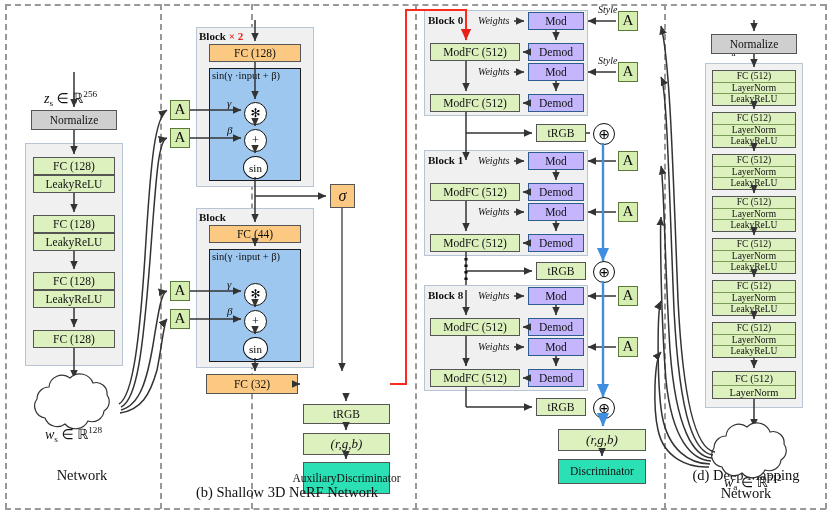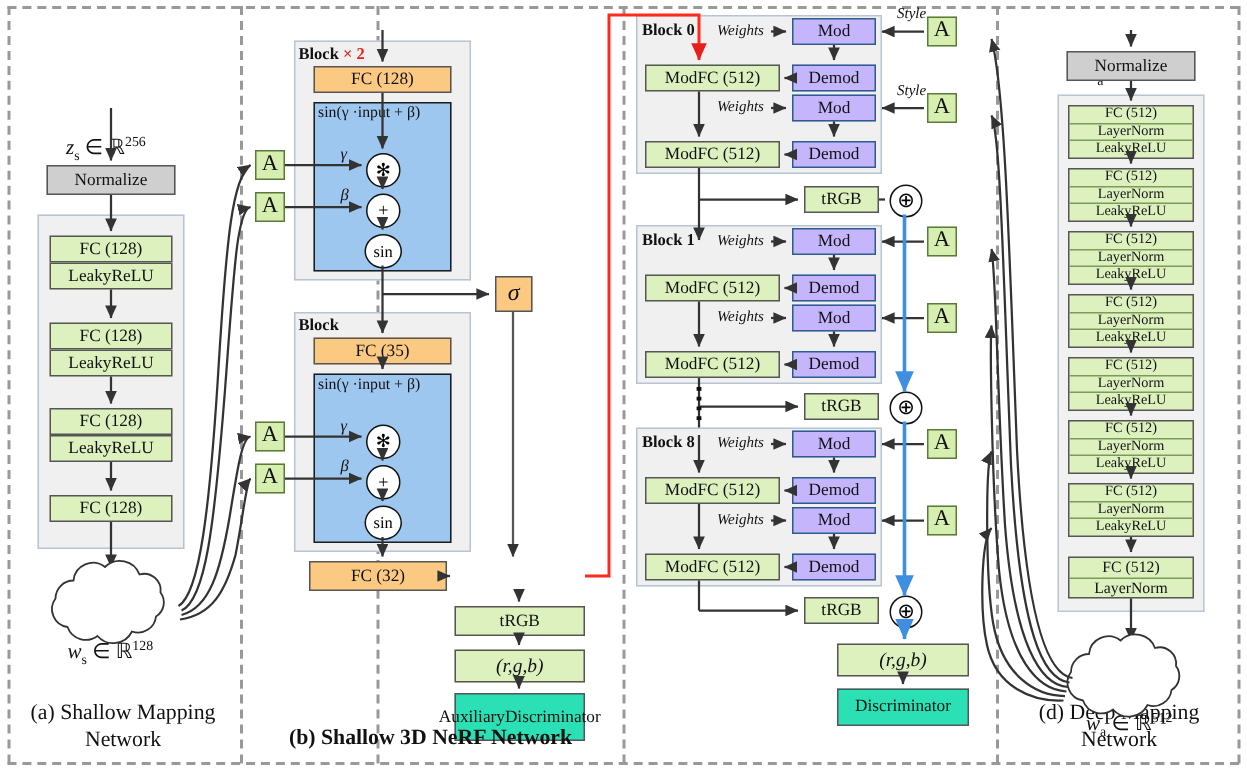--- a/index.html
+++ b/index.html
@@ -63,63 +63,62 @@
   <div class="box green" style="left:33px;top:233px;width:82px;height:18px;">LeakyReLU</div>
 
   <div class="box green" style="left:33px;top:272px;width:82px;height:18px;">FC (128)</div>
   <div class="box green" style="left:33px;top:290px;width:82px;height:18px;">LeakyReLU</div>
 
   <div class="box green" style="left:33px;top:330px;width:82px;height:18px;">FC (128)</div>
 
   <div class="mathtxt" style="left:45px;top:389px;font-size:14px;"><i>w</i><span class="sub">s</span><span> ∈ ℝ</span><sup>128</sup></div>
 
   <div class="caption" style="left:6px;top:466px;width:152px;">
-    <div>(a)  Shallow Mapping</div>
     <div>Network</div>
   </div>
 
   <div class="mathtxt" style="left:227px;top:3px;font-size:13px;">(x, y, z)</div>
 
   <div class="groupbox" style="left:196px;top:27px;width:118px;height:160px;"></div>
   <div class="lbl b" style="left:199px;top:30px;"><span>Block</span> <span class="red">× 2</span></div>
   <div class="box orange" style="left:209px;top:44px;width:92px;height:18px;">FC (128)</div>
   <div class="blueregion" style="left:209px;top:68px;width:92px;height:113px;"></div>
   <div class="lbl" style="left:212px;top:70px;font-size:10.5px;">sin(γ ·input + β)</div>
   <div class="circ" style="left:244px;top:102px;width:21px;height:21px;">✻</div>
   <div class="circ" style="left:244px;top:129px;width:21px;height:21px;">+</div>
   <div class="circ" style="left:243px;top:156px;width:23px;height:21px;font-size:11px;">sin</div>
   <div class="lbl ital" style="left:227px;top:97px;font-size:11px;">γ</div>
   <div class="lbl ital" style="left:227px;top:124px;font-size:11px;">β</div>
   <div class="box aBox" style="left:170px;top:100px;width:20px;height:20px;">A</div>
   <div class="box aBox" style="left:170px;top:128px;width:20px;height:20px;">A</div>
 
   <div class="groupbox" style="left:196px;top:208px;width:118px;height:160px;"></div>
   <div class="lbl b" style="left:199px;top:211px;">Block</div>
-  <div class="box orange" style="left:209px;top:225px;width:92px;height:18px;">FC (35)</div>
+  <div class="box orange" style="left:209px;top:225px;width:92px;height:18px;">FC (44)</div>
   <div class="blueregion" style="left:209px;top:249px;width:92px;height:113px;"></div>
   <div class="lbl" style="left:212px;top:251px;font-size:10.5px;">sin(γ ·input + β)</div>
   <div class="circ" style="left:244px;top:283px;width:21px;height:21px;">✻</div>
   <div class="circ" style="left:244px;top:310px;width:21px;height:21px;">+</div>
   <div class="circ" style="left:243px;top:337px;width:23px;height:21px;font-size:11px;">sin</div>
   <div class="lbl ital" style="left:227px;top:278px;font-size:11px;">γ</div>
   <div class="lbl ital" style="left:227px;top:305px;font-size:11px;">β</div>
   <div class="box aBox" style="left:170px;top:281px;width:20px;height:20px;">A</div>
   <div class="box aBox" style="left:170px;top:309px;width:20px;height:20px;">A</div>
 
   <div class="box orange" style="left:330px;top:184px;width:25px;height:24px;font-size:16px;font-style:italic;">σ</div>
 
   <div class="box orange" style="left:206px;top:374px;width:92px;height:20px;">FC (32)</div>
   <div class="box green" style="left:303px;top:404px;width:87px;height:20px;">tRGB</div>
   <div class="box green" style="left:303px;top:433px;width:87px;height:22px;font-size:13px;font-style:italic;">(r,g,b)</div>
   <div class="box teal" style="left:303px;top:462px;width:87px;height:32px;flex-direction:row;">
     <span>Auxiliary</span>
     <span>Discriminator</span>
   </div>
 
-  <div class="caption" style="left:162px;top:483px;width:250px;font-weight:bold;">
+  <div class="caption" style="left:162px;top:483px;width:250px;">
     <div>(b) Shallow 3D NeRF Network</div>
   </div>
 
   <div class="groupbox" style="left:424px;top:10px;width:164px;height:106px;"></div>
   <div class="lbl b" style="left:428px;top:14px;">Block 0</div>
   <div class="lbl ital" style="left:478px;top:15px;font-size:10px;">Weights</div>
   <div class="box blue" style="left:528px;top:12px;width:56px;height:18px;">Mod</div>
   <div class="box green" style="left:430px;top:43px;width:90px;height:18px;">ModFC (512)</div>
   <div class="box blue" style="left:528px;top:43px;width:56px;height:18px;">Demod</div>
   <div class="lbl ital" style="left:478px;top:66px;font-size:10px;">Weights</div>

